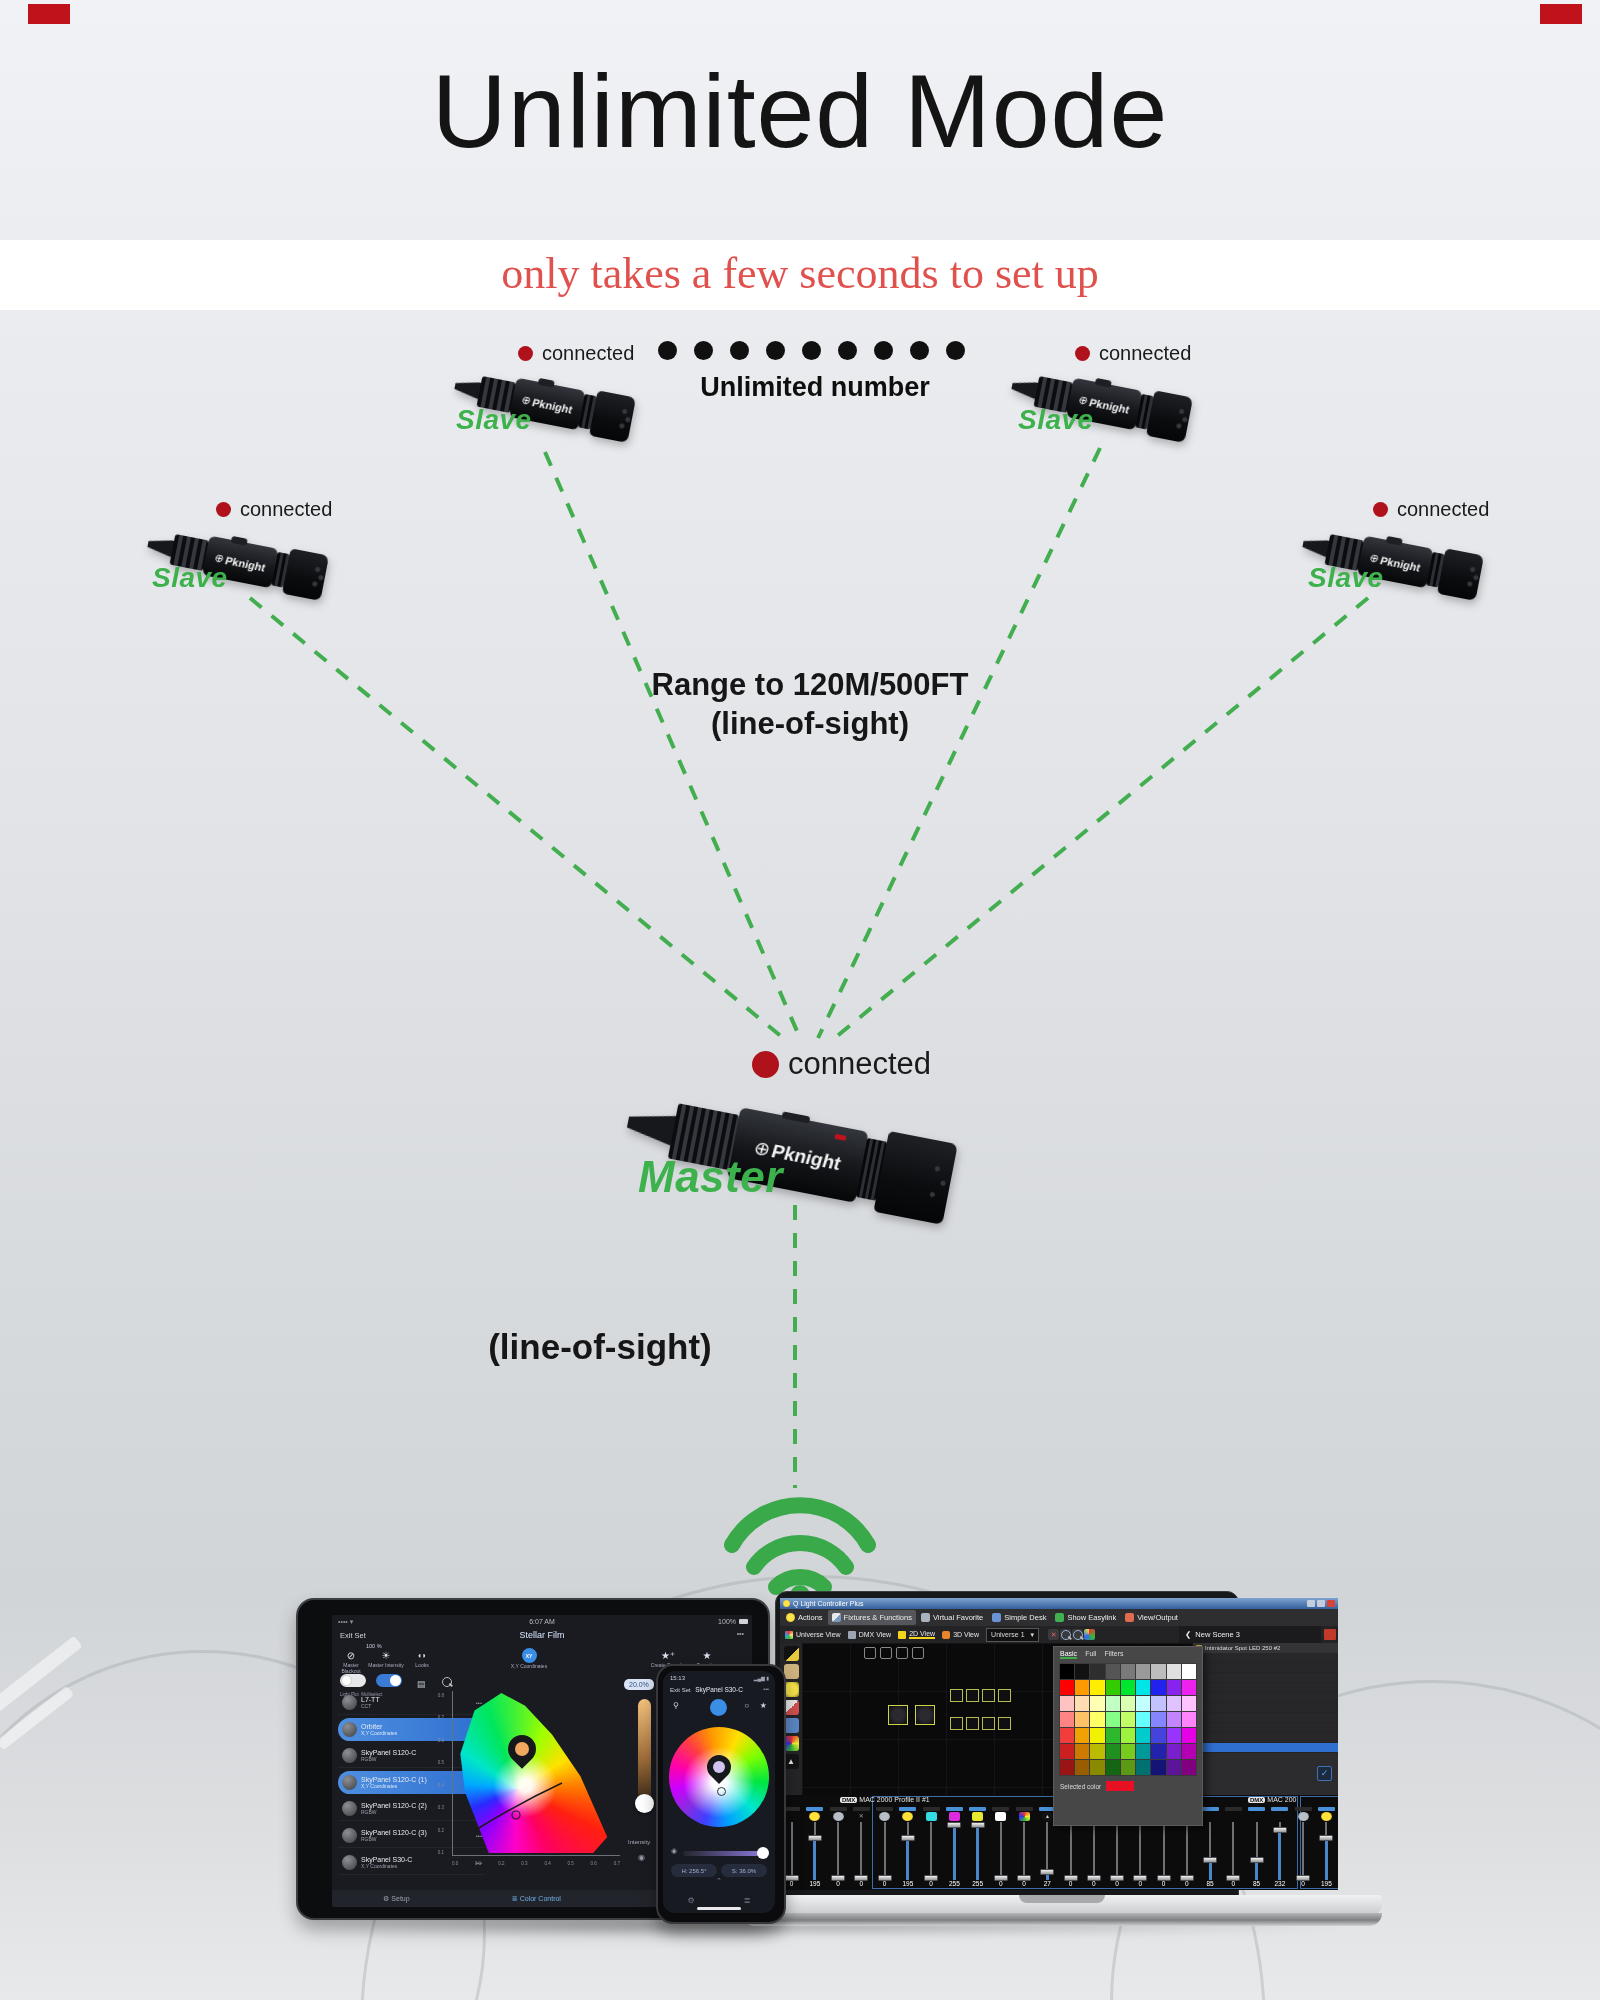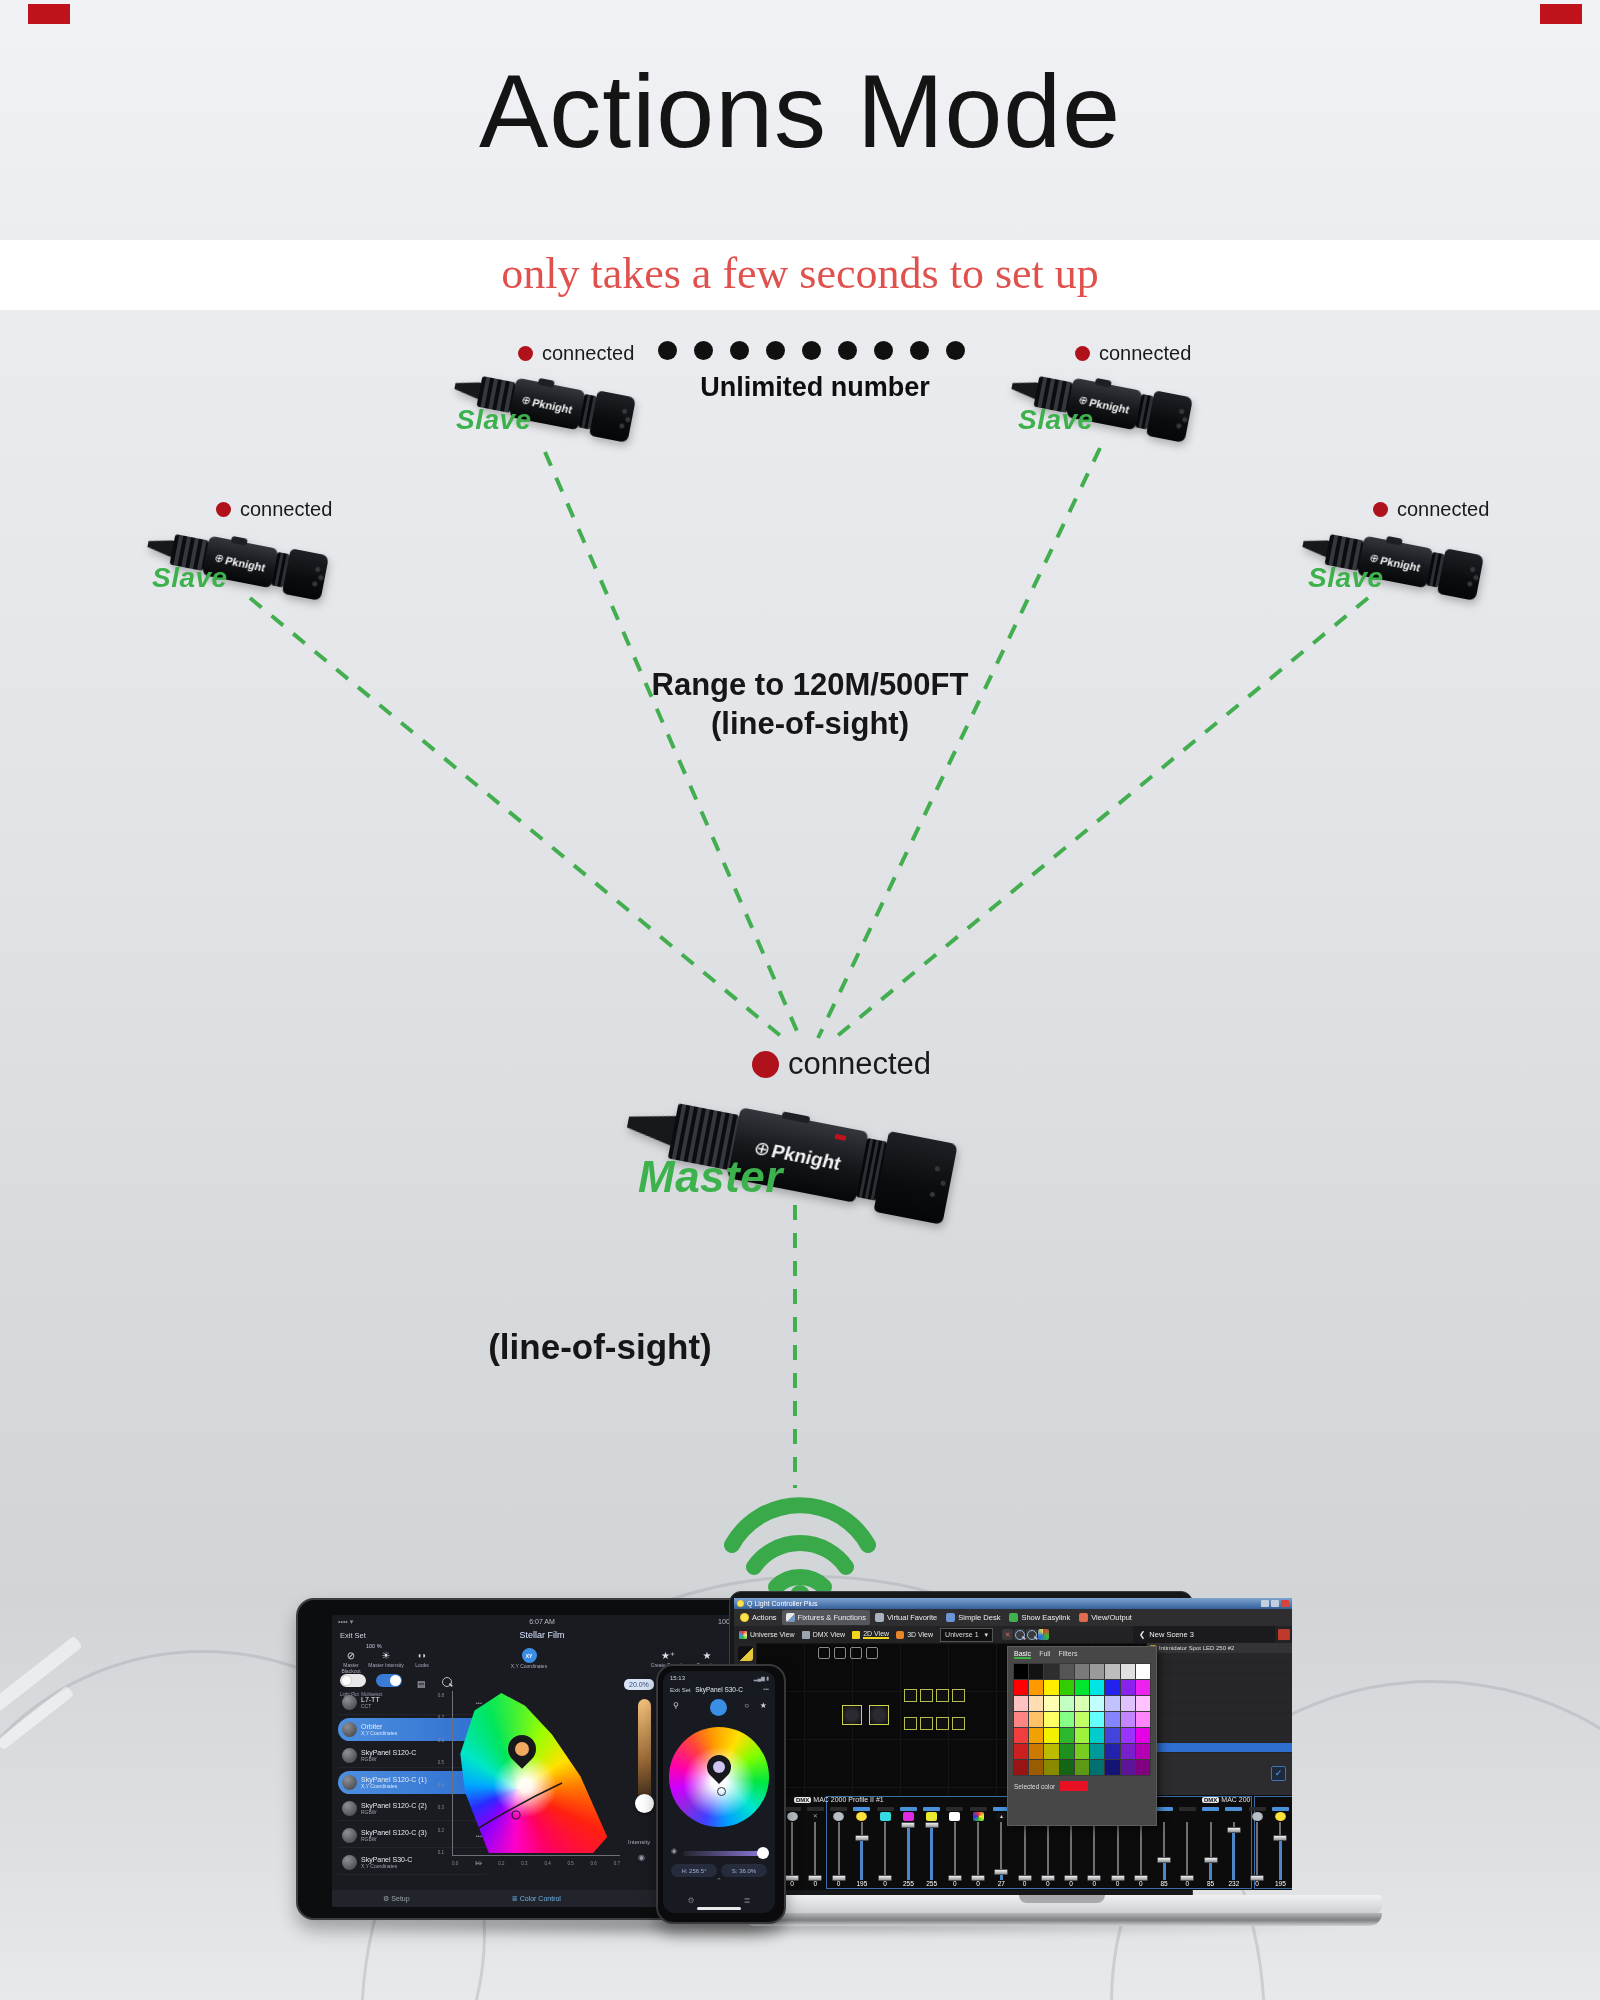--- a/index.html
+++ b/index.html
@@ -117,21 +117,21 @@
   .p-pin{width:24px;height:24px;left:38px;top:28px;}
   .p-pin::after{width:12px;height:12px;background:#cfc4f2;}
   .p-ring{position:absolute;left:48px;top:60px;width:7px;height:7px;border:1px solid #333;border-radius:50%;}
   .ph-slider{position:absolute;left:20px;top:180px;width:82px;height:5px;border-radius:3px;background:linear-gradient(90deg,#23252c,#8f7ae0);}
   .ph-knob{position:absolute;right:-4px;top:-4px;width:12px;height:12px;border-radius:50%;background:#fff;}
   .pill{position:absolute;top:193px;height:13px;border-radius:7px;background:#262c3c;color:#9fb0d8;font-size:6px;display:flex;align-items:center;justify-content:center;}
   .ph-nav{position:absolute;bottom:8px;left:0;width:100%;display:flex;justify-content:space-around;font-size:8px;color:#778;}
   .homebar{position:absolute;bottom:3px;left:50%;transform:translateX(-50%);width:44px;height:3px;border-radius:2px;background:#e8e8ea;}
 
   
-  .laptop{position:absolute;left:729px;top:1591px;width:464px;height:306px;background:#17181a;border:1px solid #3a3b3d;border-radius:12px 12px 0 0;padding:6px 6px 0 4px;box-sizing:border-box;z-index:6;}
+  .laptop{position:absolute;left:775px;top:1591px;width:464px;height:306px;background:#17181a;border:1px solid #3a3b3d;border-radius:12px 12px 0 0;padding:6px 6px 0 4px;box-sizing:border-box;z-index:6;}
   .lap-screen{position:relative;width:558px;height:292px;background:#000;overflow:hidden;font-size:8px;color:#ddd;}
   .lap-deck{position:absolute;left:742px;top:1895px;width:640px;height:20px;background:linear-gradient(180deg,#f0f1f2,#c9cbcd);border-radius:3px 3px 10px 10px;z-index:6;}
   .lap-notch{position:absolute;left:50%;transform:translateX(-50%);top:0;width:86px;height:8px;background:#a7a9ab;border-radius:0 0 9px 9px;}
   .lap-under{position:absolute;left:742px;top:1913px;width:640px;height:13px;background:linear-gradient(180deg,#b4b6b8,#7e8082 55%,#cfd1d3);border-radius:0 0 14px 14px;z-index:6;}
   .ltitle{display:flex;align-items:center;height:11px;background:linear-gradient(180deg,#7fa3d0,#33609c);font-size:7px;color:#fff;padding:0 3px;gap:3px;}
   .ltitle .qdot{width:7px;height:7px;border-radius:50%;background:radial-gradient(circle,#ffe34d 45%,#c9a90d);}
   .ltitle .wbtns{margin-left:auto;display:flex;gap:2px;}
   .ltitle .wb{width:8px;height:7px;background:#c3cede;border-radius:1px;}
   .ltitle .wb.close{background:#d9443a;}
   .lmenu{display:flex;align-items:center;height:17px;background:#2e2e30;gap:1px;padding:0 2px;}
@@ -217,21 +217,21 @@
 <div class="stage">
 
   <div class="ring" style="left:-80px;top:1650px;width:560px;height:560px;"></div>
   <div class="ring" style="left:360px;top:1575px;width:900px;height:900px;"></div>
   <div class="ring" style="left:1110px;top:1680px;width:640px;height:640px;"></div>
   <div class="streak" style="left:-20px;top:1668px;width:110px;height:14px;"></div>
   <div class="streak" style="left:-10px;top:1712px;width:90px;height:12px;"></div>
   <div class="corner" style="left:28px;"></div>
   <div class="corner" style="left:1540px;"></div>
 
-  <div class="title">Actions Mode</div>
+  <div class="title">Unlimited Mode</div>
   <div class="band">
     <div class="subtitle">only takes a few seconds to set up</div>
   </div>
 
   <svg class="abs" style="left:0;top:0;" width="1600" height="2000" viewBox="0 0 1600 2000">
     <g stroke="#43ae4f" stroke-width="4" stroke-dasharray="15 13" fill="none">
       <line x1="545" y1="452" x2="800" y2="1038"></line>
       <line x1="1100" y1="448" x2="818" y2="1038"></line>
       <line x1="250" y1="598" x2="788" y2="1042"></line>
       <line x1="1368" y1="598" x2="830" y2="1042"></line>

